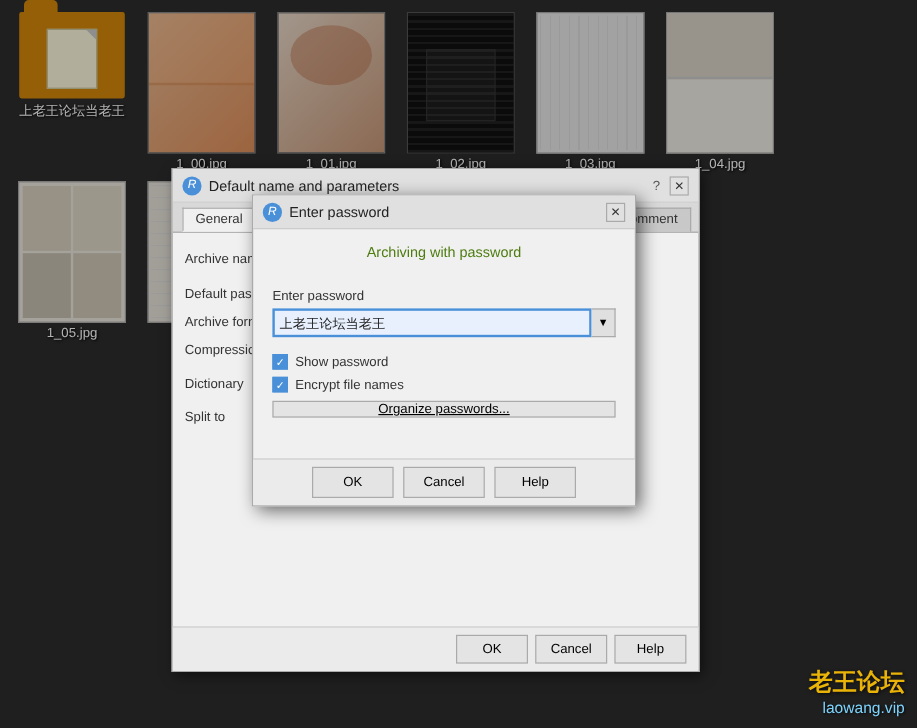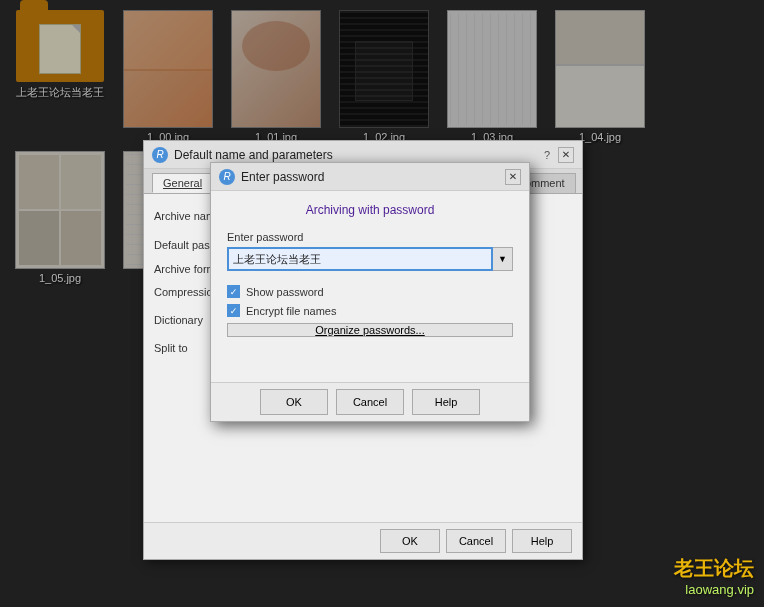--- a/index.html
+++ b/index.html
@@ -148,21 +148,20 @@
       border: 1px solid #aaa;
       border-bottom: none;
       font-size: 11px;
       cursor: pointer;
       color: #333;
     }
 
     .dialog-tab.active {
       background: #f0f0f0;
       border-bottom: 1px solid #f0f0f0;
-      text-decoration: underline;
     }
 
     .dialog-body {
       padding: 10px;
       flex: 1;
       overflow: hidden;
     }
 
     .form-row {
       display: flex;
@@ -301,23 +300,23 @@
       color: #333;
     }
 
     .pwd-body {
       padding: 12px 16px;
       flex: 1;
     }
 
     .pwd-subtitle {
       font-size: 12px;
-      color: #4c1d95;
+      color: #4d7c0f;
       text-align: center;
-      margin-bottom: 14px;
+      margin-bottom: 24px;
     }
 
     .pwd-label {
       font-size: 11px;
       color: #333;
       margin-bottom: 4px;
     }
 
     .pwd-input-wrap {
       display: flex;
@@ -409,21 +408,21 @@
 
     .watermark-cn {
       font-size: 20px;
       font-weight: bold;
       color: #eab308;
       text-shadow: 1px 1px 3px rgba(0,0,0,0.7);
     }
 
     .watermark-url {
       font-size: 13px;
-      color: #bef264;
+      color: #7dd3fc;
       text-shadow: 1px 1px 2px rgba(0,0,0,0.7);
     }
     .mp1 { background: linear-gradient(180deg, #fde8d0 0%, #f5c9a0 100%); }
     .mp3 { background: #111; }
 
     .folder-icon {
       width: 88px;
       height: 72px;
       position: relative;
       background: #d4890a;

